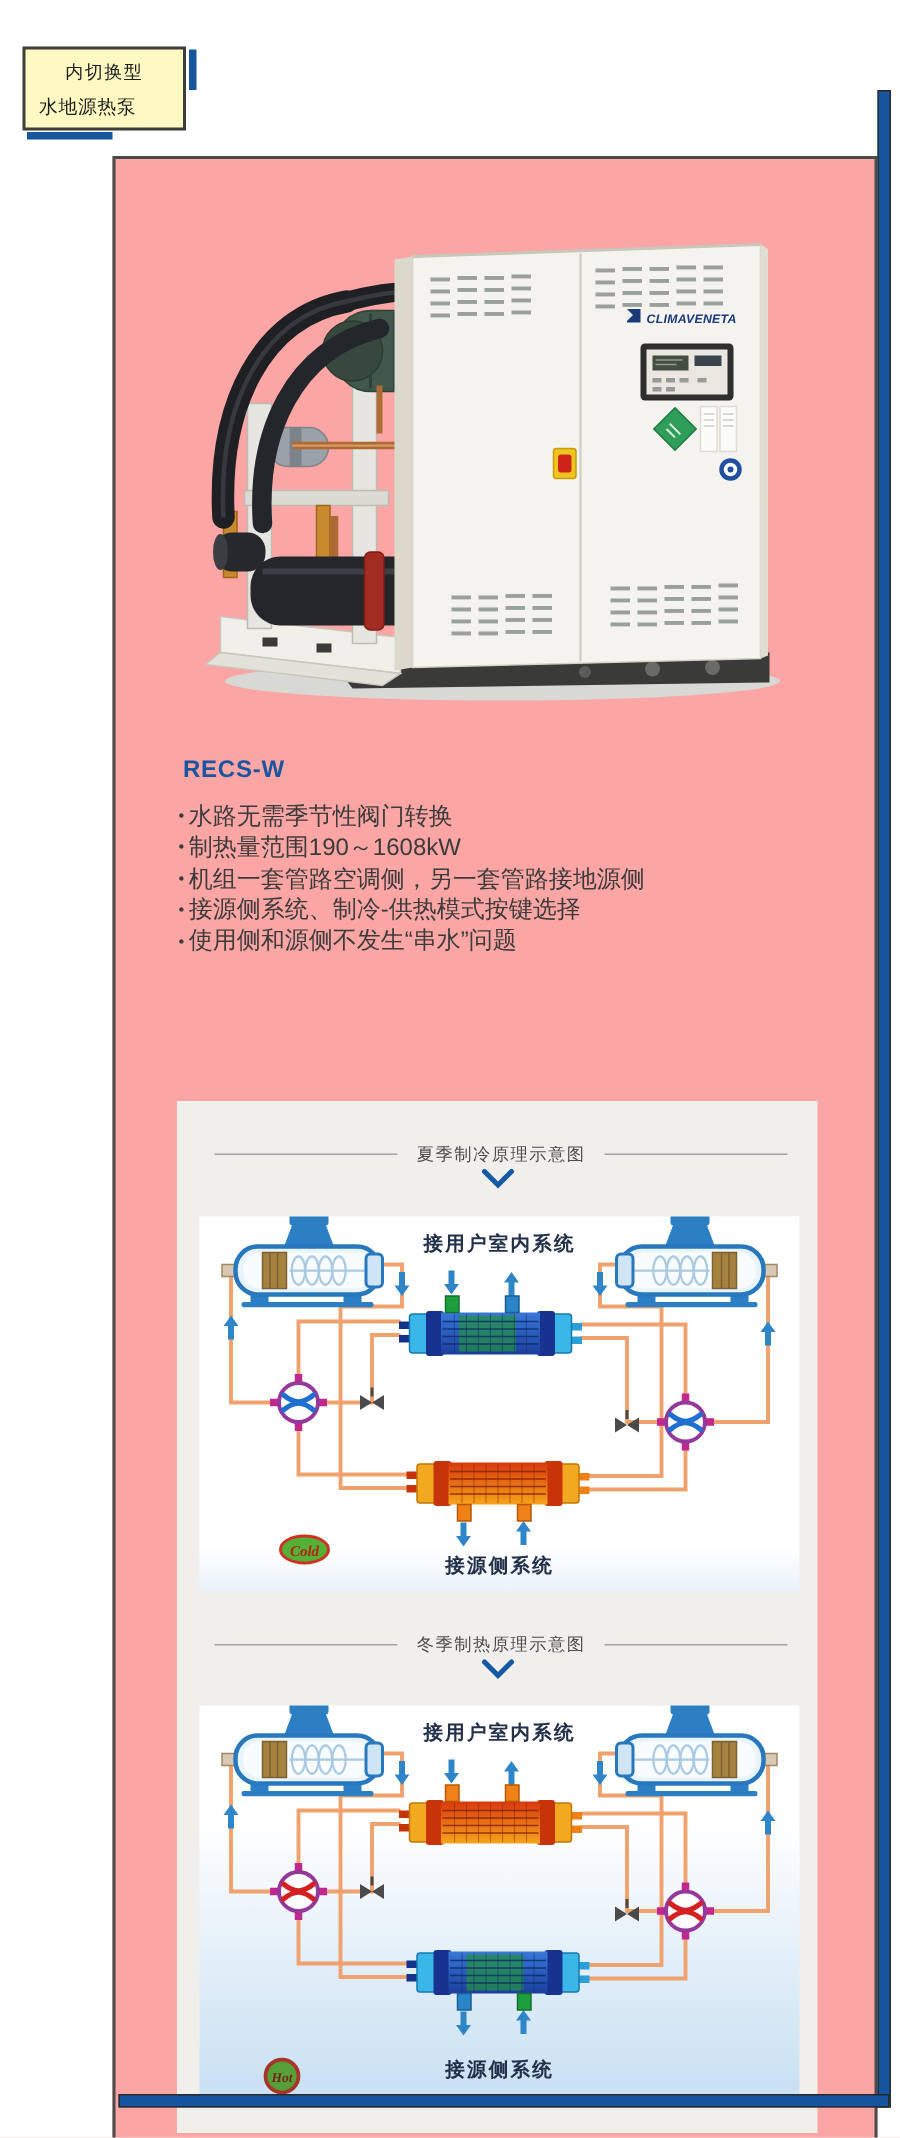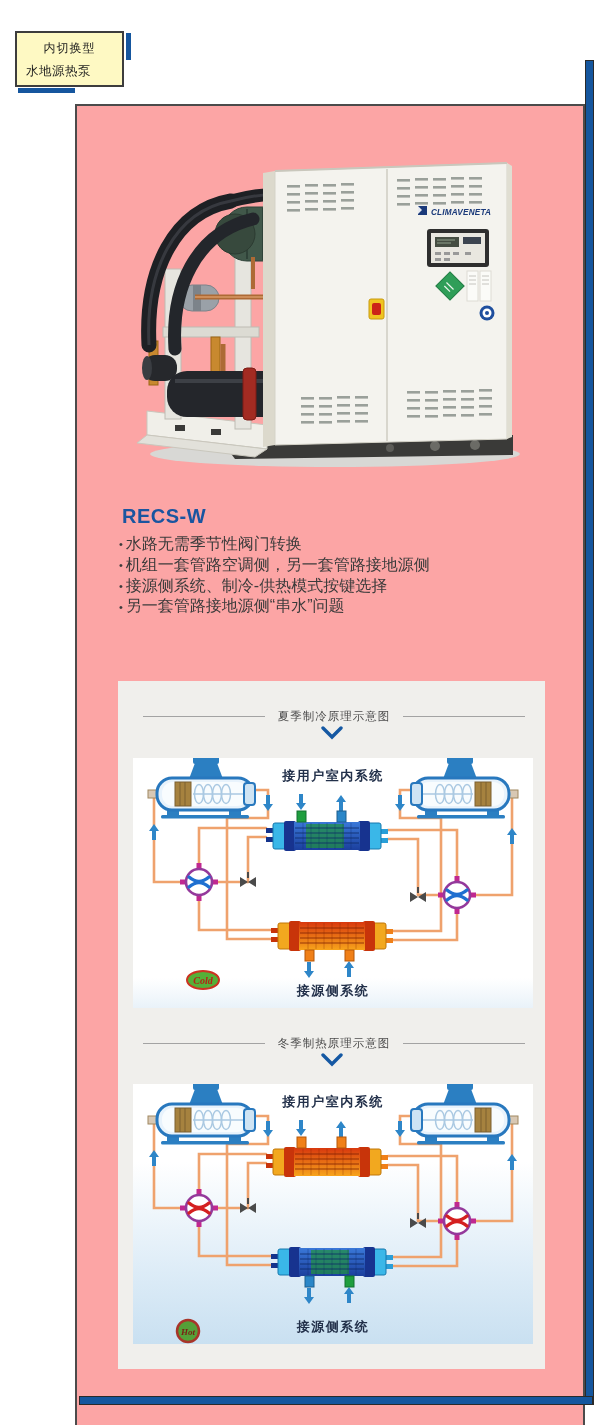--- a/index.html
+++ b/index.html
@@ -17,28 +17,28 @@
   
   .card{position:absolute;left:75px;top:60px;width:506px;height:1332px;
         background:#fca5a5;border:2px solid #4b4b4b;z-index:2;margin-top:44px;}
   .stripe-right{position:absolute;left:585px;top:60px;width:7px;height:1343px;
         background:#15569e;border:1px solid #2a2a2a;z-index:2;}
   .stripe-bottom{position:absolute;left:79px;top:1396px;width:512px;height:7px;
         background:#15569e;border:1px solid #2a2a2a;z-index:3;}
 
   .photo{position:absolute;left:58px;top:43px;}
 
-  .model-title{position:absolute;left:45px;top:399px;font-size:20px;font-weight:bold;
+  .model-title{position:absolute;left:45px;top:399px;font-size:16px;font-weight:bold;
         color:#1a55a0;letter-spacing:.5px;}
   .features{position:absolute;left:42px;top:428px;list-style:none;margin:0;padding:0;}
   .features li{height:20.8px;display:flex;align-items:center;font-size:16px;color:#3b3b3b;}
   .features li::before{content:"•";margin-right:3px;font-size:11px;color:#3b3b3b;}
 
   
-  .panel{position:absolute;left:41px;top:575px;width:427px;height:688px;background:#f0efec;}
+  .panel{position:absolute;left:41px;top:628px;width:427px;height:688px;background:#f0efec;}
   .sec-header{position:absolute;left:25px;width:382px;display:flex;align-items:center;gap:13px;}
   .sec-header .hline{flex:1;height:1.5px;background:#a3a3a3;}
   .sec-header .htext{font-size:11.5px;color:#4d4d4d;letter-spacing:1px;white-space:nowrap;}
   .chev{position:absolute;left:202px;}
   .diagram{position:absolute;left:15px;width:400px;}
   .d1bg{background:linear-gradient(180deg,#ffffff 88%,#e9f2f9 100%);}
   .d2bg{background:linear-gradient(180deg,#ffffff 30%,#ddecf7 72%,#c9e0f1 100%);}
 
   .dlabel{font-family:"Liberation Serif","DejaVu Serif",serif;font-size:13px;font-weight:bold;
           fill:#22304a;letter-spacing:1.5px;}
@@ -326,27 +326,30 @@
       <rect x="237" y="154" width="9" height="12" rx="2" fill="#cc2418"></rect>
     </g>
   </svg>
 
   <div class="model-title">RECS-W</div>
   <ul class="features">
     <li>
         <span>水路无需季节性阀门转换</span>
       </li>
     <li>
+        <span>制热量范围190～1608kW</span>
+      </li>
+    <li>
         <span>机组一套管路空调侧，另一套管路接地源侧</span>
       </li>
     <li>
         <span>接源侧系统、制冷-供热模式按键选择</span>
       </li>
     <li>
-        <span>另一套管路接地源侧“串水”问题</span>
+        <span>使用侧和源侧不发生“串水”问题</span>
       </li>
   </ul>
 
   <div class="panel">
 
     <div class="sec-header" style="top:28px">
       <div class="hline"></div>
       <div class="htext">夏季制冷原理示意图</div>
       <div class="hline"></div>
     </div>

